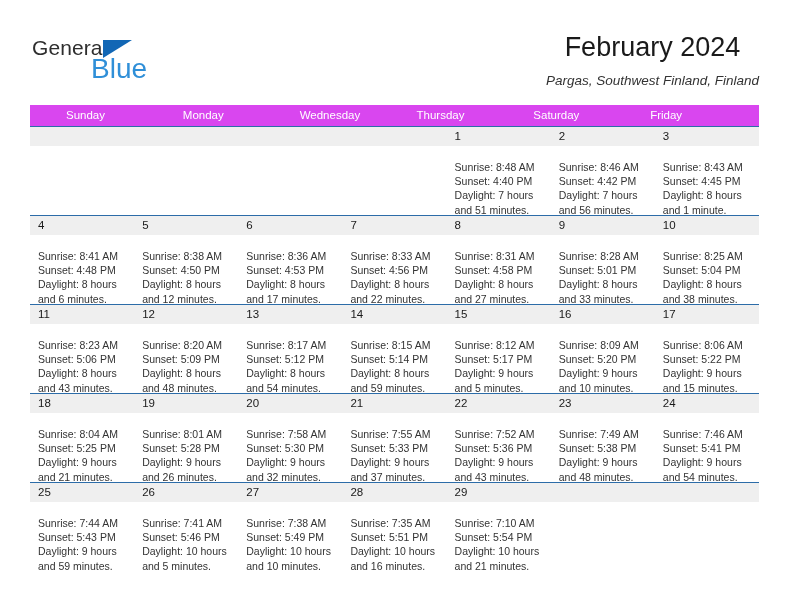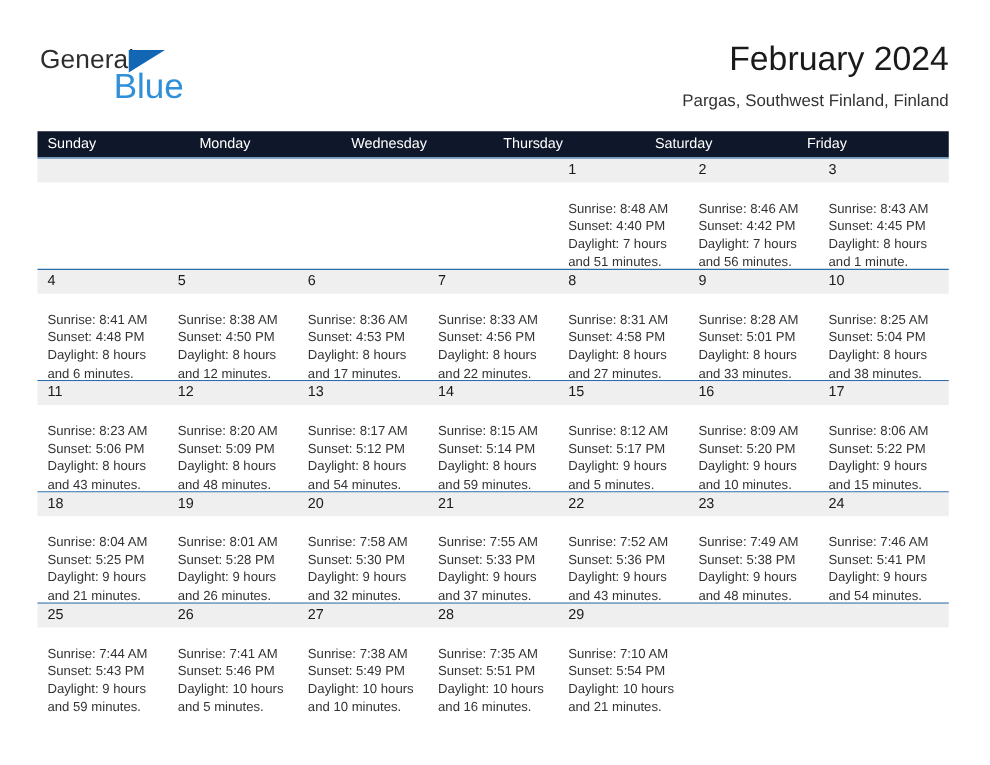--- a/index.html
+++ b/index.html
@@ -64,48 +64,50 @@
     font-size: 28px;
     color: #2f8fd8;
     line-height: 24px;
     white-space: nowrap;
   }
 
   .title-block {
     position: absolute;
     right: 0;
     top: 0;
-    text-align: right;
+    text-align: center;
   }
   .cal-title {
     font-size: 27px;
     color: #1a1a1a;
     line-height: 34px;
     white-space: nowrap;
   }
   .cal-subtitle {
     margin-top: 8px;
     font-size: 13.5px;
     color: #333333;
     line-height: 17px;
     white-space: nowrap;
+    font-style: italic;
   }
 
   
   .calendar {
     position: absolute;
     left: 30px;
     top: 105px;
     width: 729px;
   }
 
   .weekday-header {
     display: flex;
-    background: #0f172a;
+    background: #d946ef;
     height: 21px;
+    padding-left: 28px;
   }
   .weekday-cell {
     flex: 1 1 0;
     color: #ffffff;
     font-size: 11.5px;
     line-height: 21px;
     padding-left: 8px;
     box-sizing: border-box;
     white-space: nowrap;
   }

